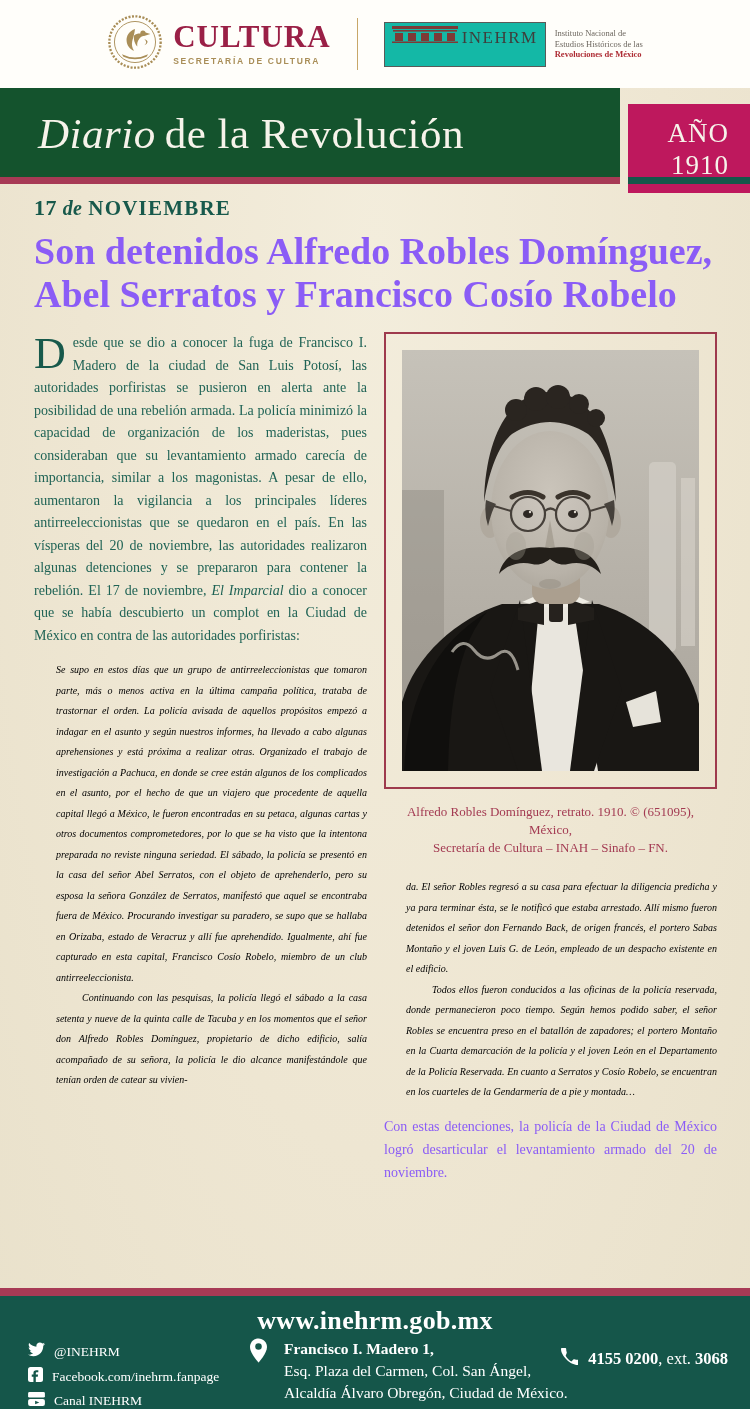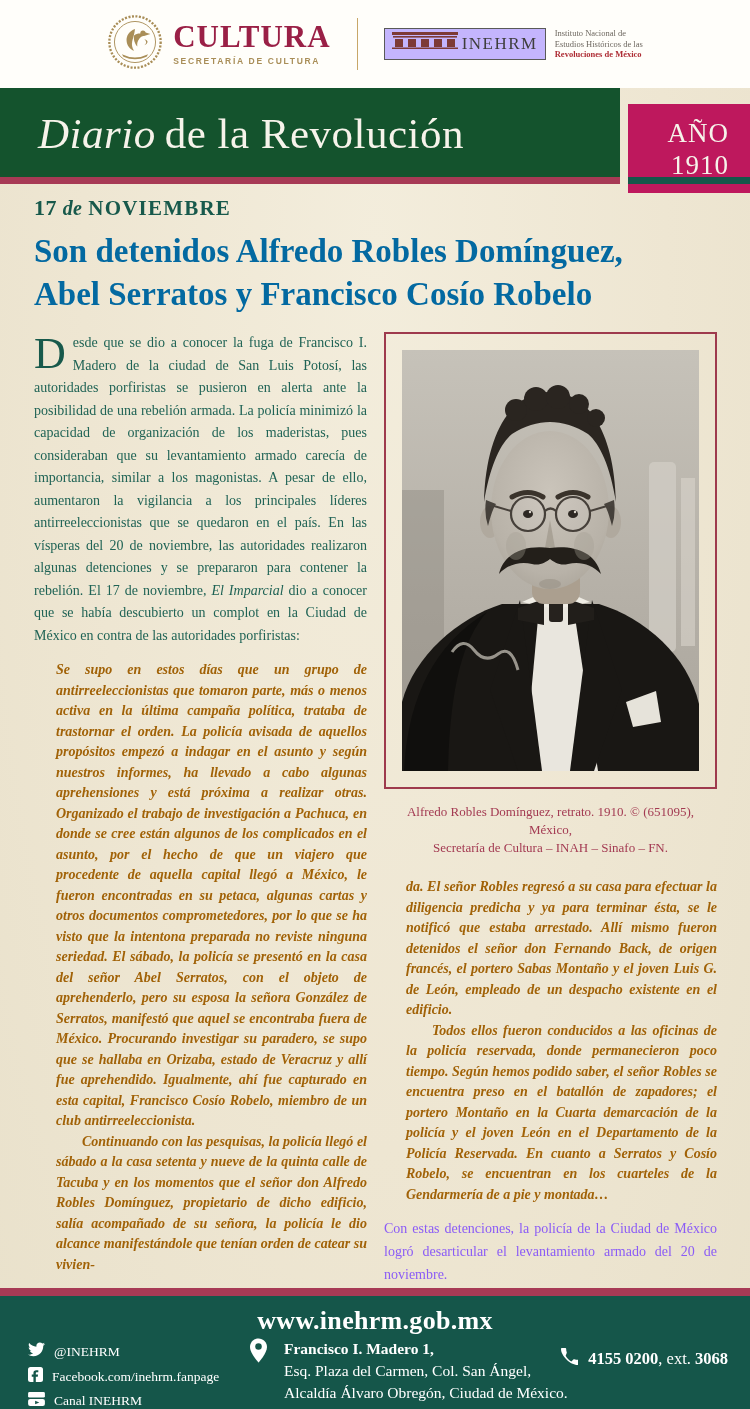--- a/index.html
+++ b/index.html
@@ -14,21 +14,21 @@
   .top-header {
     height:88px; background:#fffefa;
     display:flex; align-items:center; justify-content:center; gap:20px;
   }
   .cultura-logo { display:flex; align-items:center; gap:10px; }
   .cultura-words { display:flex; flex-direction:column; }
   .cultura-title { color:#9a2046; font-weight:bold; font-size:31px; letter-spacing:1px; line-height:30px; }
   .cultura-sub { color:#a98e58; font-family:"Liberation Sans",sans-serif; font-weight:bold; font-size:8.5px; letter-spacing:1.7px; margin-top:4px; }
   .logo-divider { width:1px; height:52px; background:#c8a768; margin:0 6px; }
   .inehrm-logo { display:flex; align-items:center; gap:9px; }
-  .inehrm-box { border:1.5px solid #5a5a58; padding:3px 7px 6px; text-align:center; background:#c4b5fd; }
+  .inehrm-box { border:1.5px solid #5a5a58; padding:3px 7px 19px; text-align:center; background:#14b8a6; }
   .inehrm-acronym { font-size:17px; color:#3e3e3c; letter-spacing:1.5px; line-height:18px; }
   .inehrm-lines { font-size:8.5px; color:#6d675f; line-height:10.5px; }
   .inehrm-lines .red-line { color:#ae2d35; font-weight:bold; }
 
   
   .banner { position:relative; height:89px; }
   .banner-green {
     position:absolute; left:0; top:0; width:620px; height:90px; background:#14532d;
     display:flex; align-items:center; padding-left:38px;
   }
@@ -41,29 +41,29 @@
   }
   .strips { position:relative; height:7px; }
   .strip-red { position:absolute; left:0; top:0; width:620px; height:7px; background:#a73a55; }
   .strip-green { position:absolute; right:0; top:0; width:122px; height:7px; background:#15564a; }
 
   
   .content { padding:11px 33px 0 34px; position:relative; z-index:1; }
   .date-line { color:#17594b; font-weight:bold; font-size:22px; letter-spacing:0.4px; }
   .date-line .de { font-style:italic; font-size:20px; font-weight:bold; }
   .date-line .month { font-size:21px; letter-spacing:1.2px; }
-  .headline { color:#0369a1; font-weight:bold; font-size:33px; line-height:43px; margin:9px 0 0; }
+  .headline { color:#8b5cf6; font-weight:bold; font-size:38px; line-height:43px; margin:9px 0 0; }
   .cols { display:flex; gap:17px; margin-top:16px; }
   .col-left  { width:333px; }
   .col-right { width:333px; }
 
   .body-par { color:#1f6355; font-size:14px; line-height:22.5px; text-align:justify; margin:0; }
   .dropcap { float:left; font-size:44px; line-height:37px; padding:3px 7px 0 0; color:#17594b; }
-  .quote { font-style:italic; color:#a16207; font-size:14px; line-height:20.5px;
-           text-align:justify; margin:13px 0 0 22px;font-weight:bold; }
+  .quote { font-style:italic; color:#000000; font-size:10px; line-height:20.5px;
+           text-align:justify; margin:13px 0 0 22px; }
   .quote.cont { margin-top:0; text-indent:26px; }
   .col-right .quote.first { margin-top:20px; margin-left:22px; }
   .closing { color:#8b5cf6; font-size:14px; line-height:23px; text-align:justify; margin:12px 0 0; }
 
   
   .photo-frame { border:2px solid #9e3a4d; padding:16px; width:333px; background:transparent; }
   .photo-frame svg { display:block; }
   .photo-caption { margin-top:14px; color:#a33a52; font-size:13px; line-height:18px; text-align:center; }
 
   

